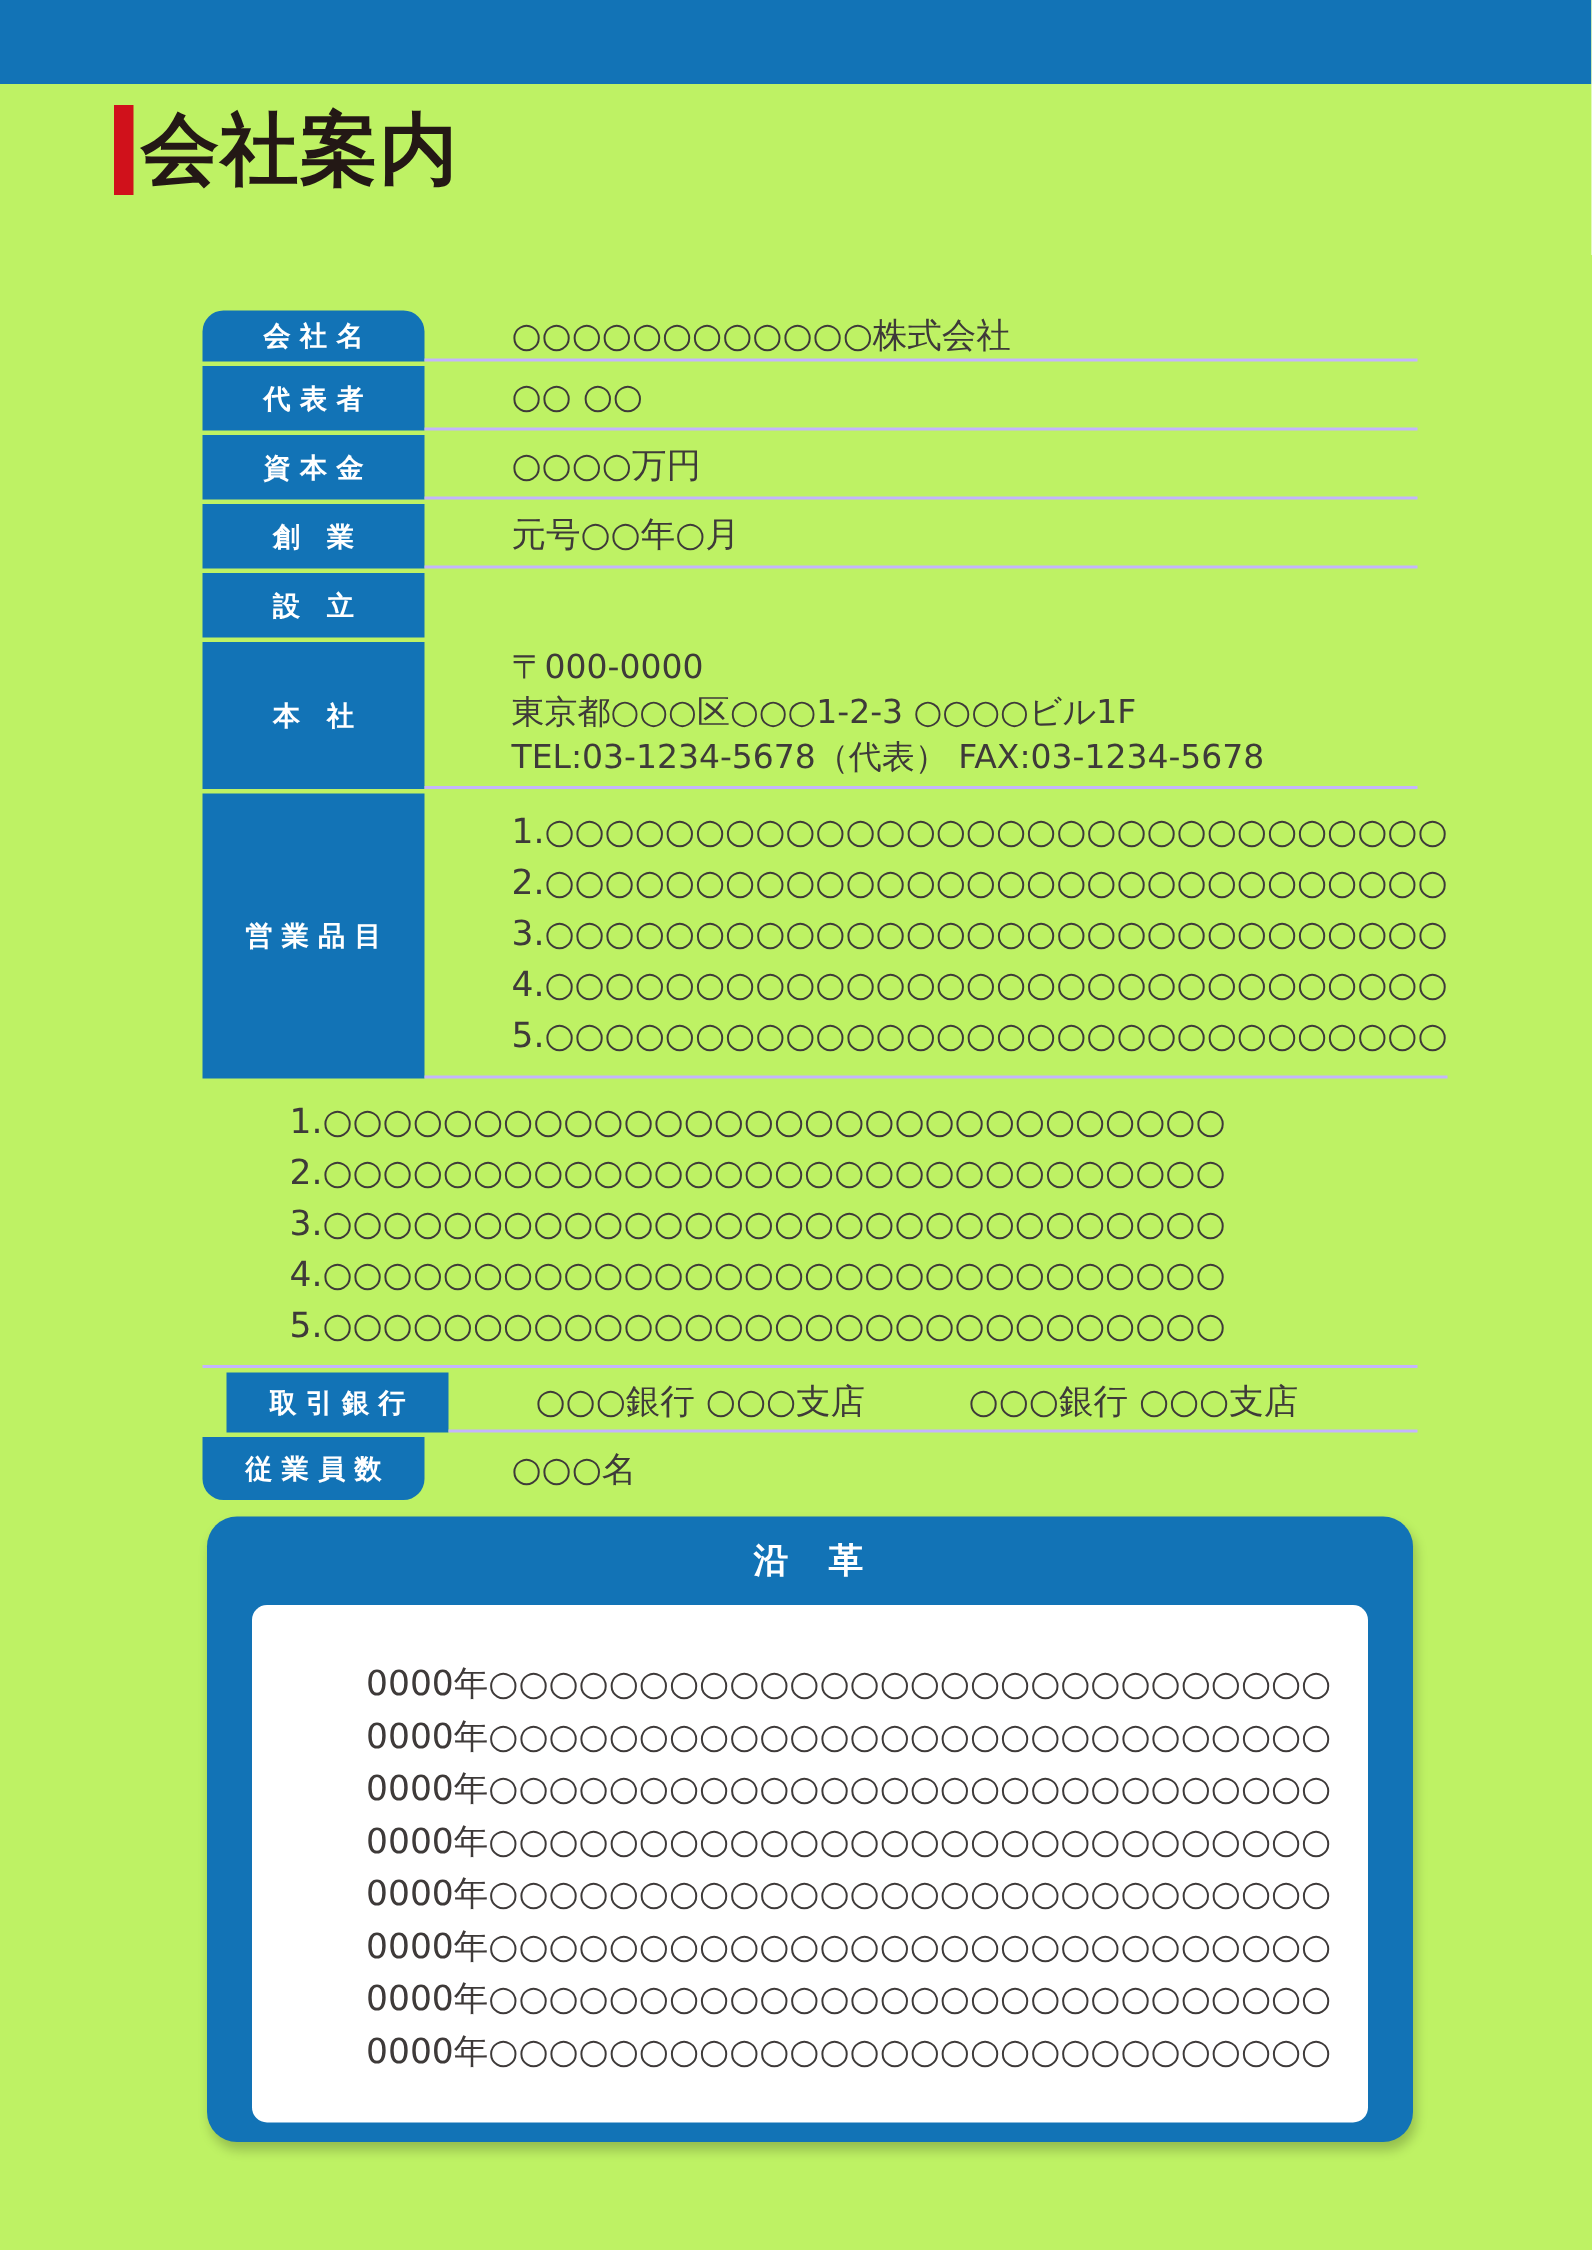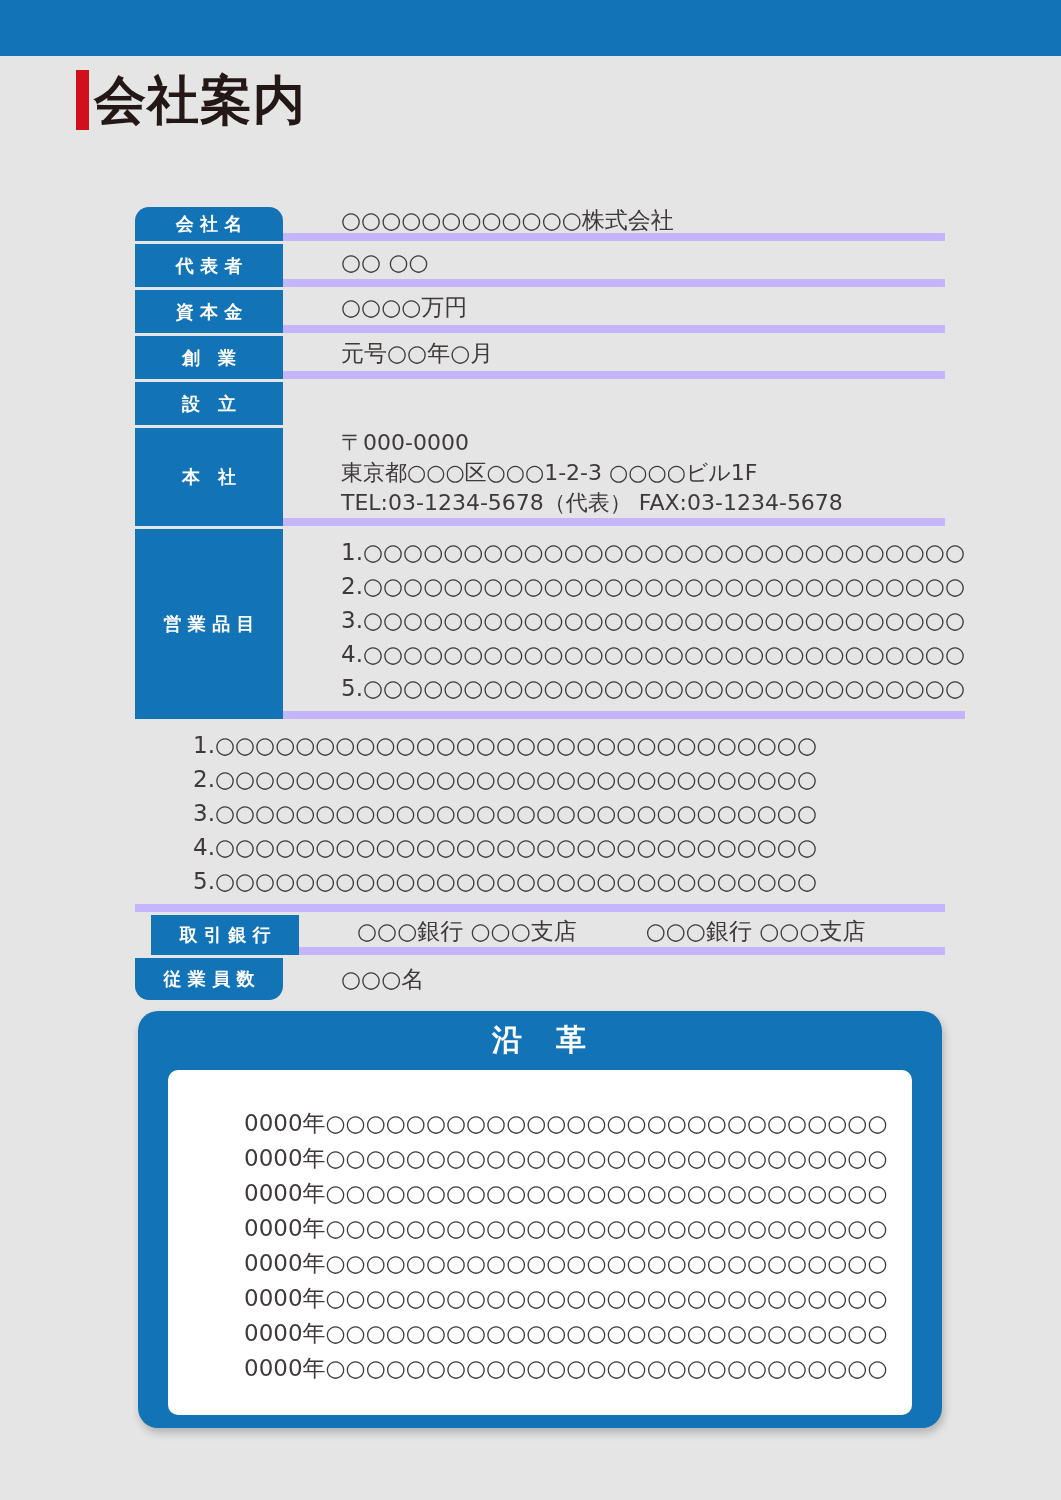--- a/index.html
+++ b/index.html
@@ -1,46 +1,46 @@
 <!DOCTYPE html>
 <html><head>
 <meta charset="utf-8">
 <style>
   * { margin:0; padding:0; box-sizing:border-box; }
   html,body { background:#fff; }
   body { font-family:"DejaVu Sans","Liberation Sans",sans-serif; }
-  .page { position:relative; width:1061px; height:1500px; background:#e5e5e5; overflow:hidden; }
+  .page { position:relative; width:1061px; height:1500px; background:#bef264; overflow:hidden; }
 
   .topbar { position:absolute; top:0; left:0; width:1061px; height:56px; background:#1273b6; }
 
   .title-wrap { position:absolute; top:70px; left:76px; display:flex; align-items:stretch; }
   .red-bar { width:13px; background:#d0111b; margin-right:5px; }
   .page-title { font-size:52px; font-weight:900; color:#231815; line-height:60px; letter-spacing:1px; }
 
   .info-table { position:absolute; top:190px; left:135px; width:810px; display:flex; flex-direction:column;margin-top:17px; }
   .row { display:flex; margin-bottom:3px; }
   .label-cell { width:148px; flex-shrink:0; background:#1273b6; color:#fff;
     font-size:18px; font-weight:bold; display:flex; align-items:center; justify-content:center;
     text-align:center; }
   .row:first-child .label-cell { border-radius:14px 14px 0 0; }
   .row:last-child .label-cell { border-radius:0 0 14px 14px; }
-  .value-cell { flex:1; border-bottom:8px solid #c4b5fd; padding-left:58px;
+  .value-cell { flex:1; border-bottom:2px solid #c4b5fd; padding-left:58px;
     display:flex; flex-direction:column; justify-content:center;
     font-size:23px; color:#3e3a39; }
   .row:last-child .value-cell { border-bottom:none; }
   .h-r1 { height:34px; } .h-r2,.h-r3,.h-r4,.h-r5 { height:43px; }
   .h-r6 { height:98px; } .h-r7,.h-r8 { height:190px; } .h-r9 { height:40px;padding-left:16px; } .h-r10 { height:42px; }
   .lines-3 { line-height:30px; font-size:22px; }
   .lines-5 { line-height:34px; font-size:23px; }
   .banks { display:flex; gap:69px; }
 
   .history { position:absolute; left:138px; top:1011px; width:804px; height:417px;
     background:#1273b6; border-radius:20px; box-shadow:2px 5px 8px rgba(0,0,0,0.22); }
   .history-title { height:59px; display:flex; align-items:center; justify-content:center;
-    color:#fff; font-size:30px; font-weight:bold; letter-spacing:2px; }
+    color:#fff; font-size:23px; font-weight:bold; letter-spacing:2px; }
   .history-inner { position:absolute; left:30px; top:59px; right:30px; bottom:13px;
     background:#fff; border-radius:10px; padding:36px 10px 0 76px;
     font-size:23px; color:#3e3a39; line-height:35px; overflow:hidden; }
 </style>
 </head>
 <body>
 
 <div class="page">
 
   <div class="topbar"></div>

